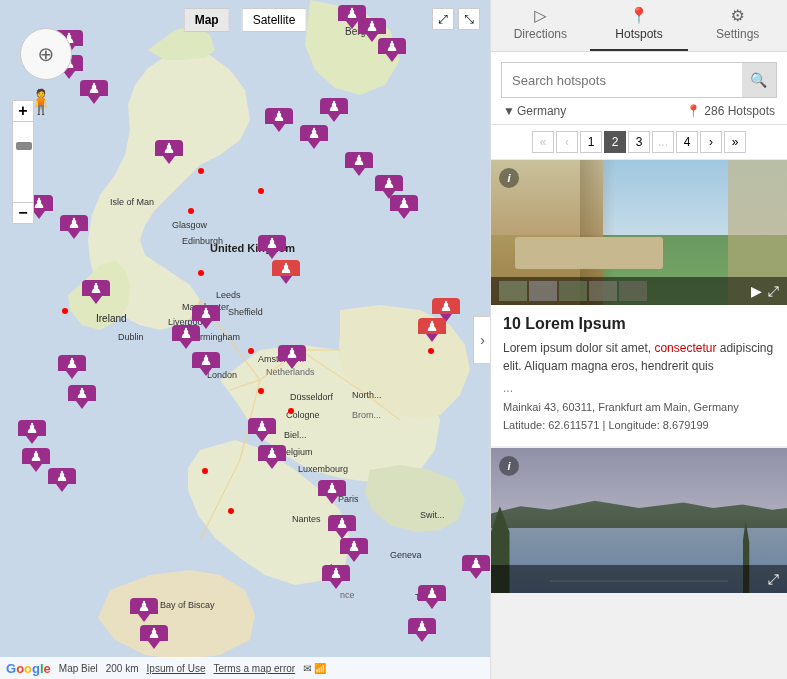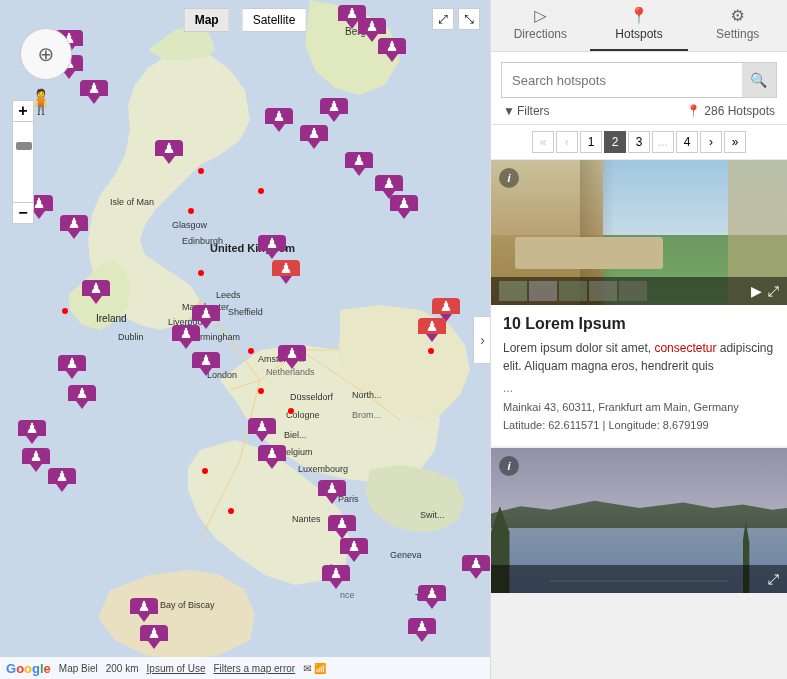--- a/index.html
+++ b/index.html
@@ -754,21 +754,21 @@
 
   <div class="collapse-arrow">›</div>
 
   <div class="map-footer">
     <div class="google-logo">
       <span>G</span><span>o</span><span>o</span><span>g</span><span>l</span><span>e</span>
     </div>
     <span>Map Biel</span>
     <span>200 km</span>
     <span style="cursor:pointer;text-decoration:underline;">Ipsum of Use</span>
-    <span style="cursor:pointer;text-decoration:underline;">Filters a map error</span>
+    <span style="cursor:pointer;text-decoration:underline;">Terms a map error</span>
     <span>✉ 📶</span>
   </div>
 </div>
 
 <div id="right-panel">
 
   <div class="tab-bar">
     <div class="tab">
       <span class="tab-icon">▷</span>
       <span>Directions</span>
@@ -784,21 +784,21 @@
   </div>
 
   <div class="search-area">
     <div class="search-row">
       <input class="search-input" type="text" placeholder="Search hotspots" style="">
       <button class="search-btn">🔍</button>
     </div>
     <div class="filter-row">
       <span class="filter-link">
         <span>▼</span>
-        <span>Filters</span>
+        <span>Germany</span>
       </span>
       <span class="hotspot-count">
         <span>📍</span>
         <span>286 Hotspots</span>
       </span>
     </div>
   </div>
 
   <div class="pagination">
     <button class="page-btn disabled">«</button>

